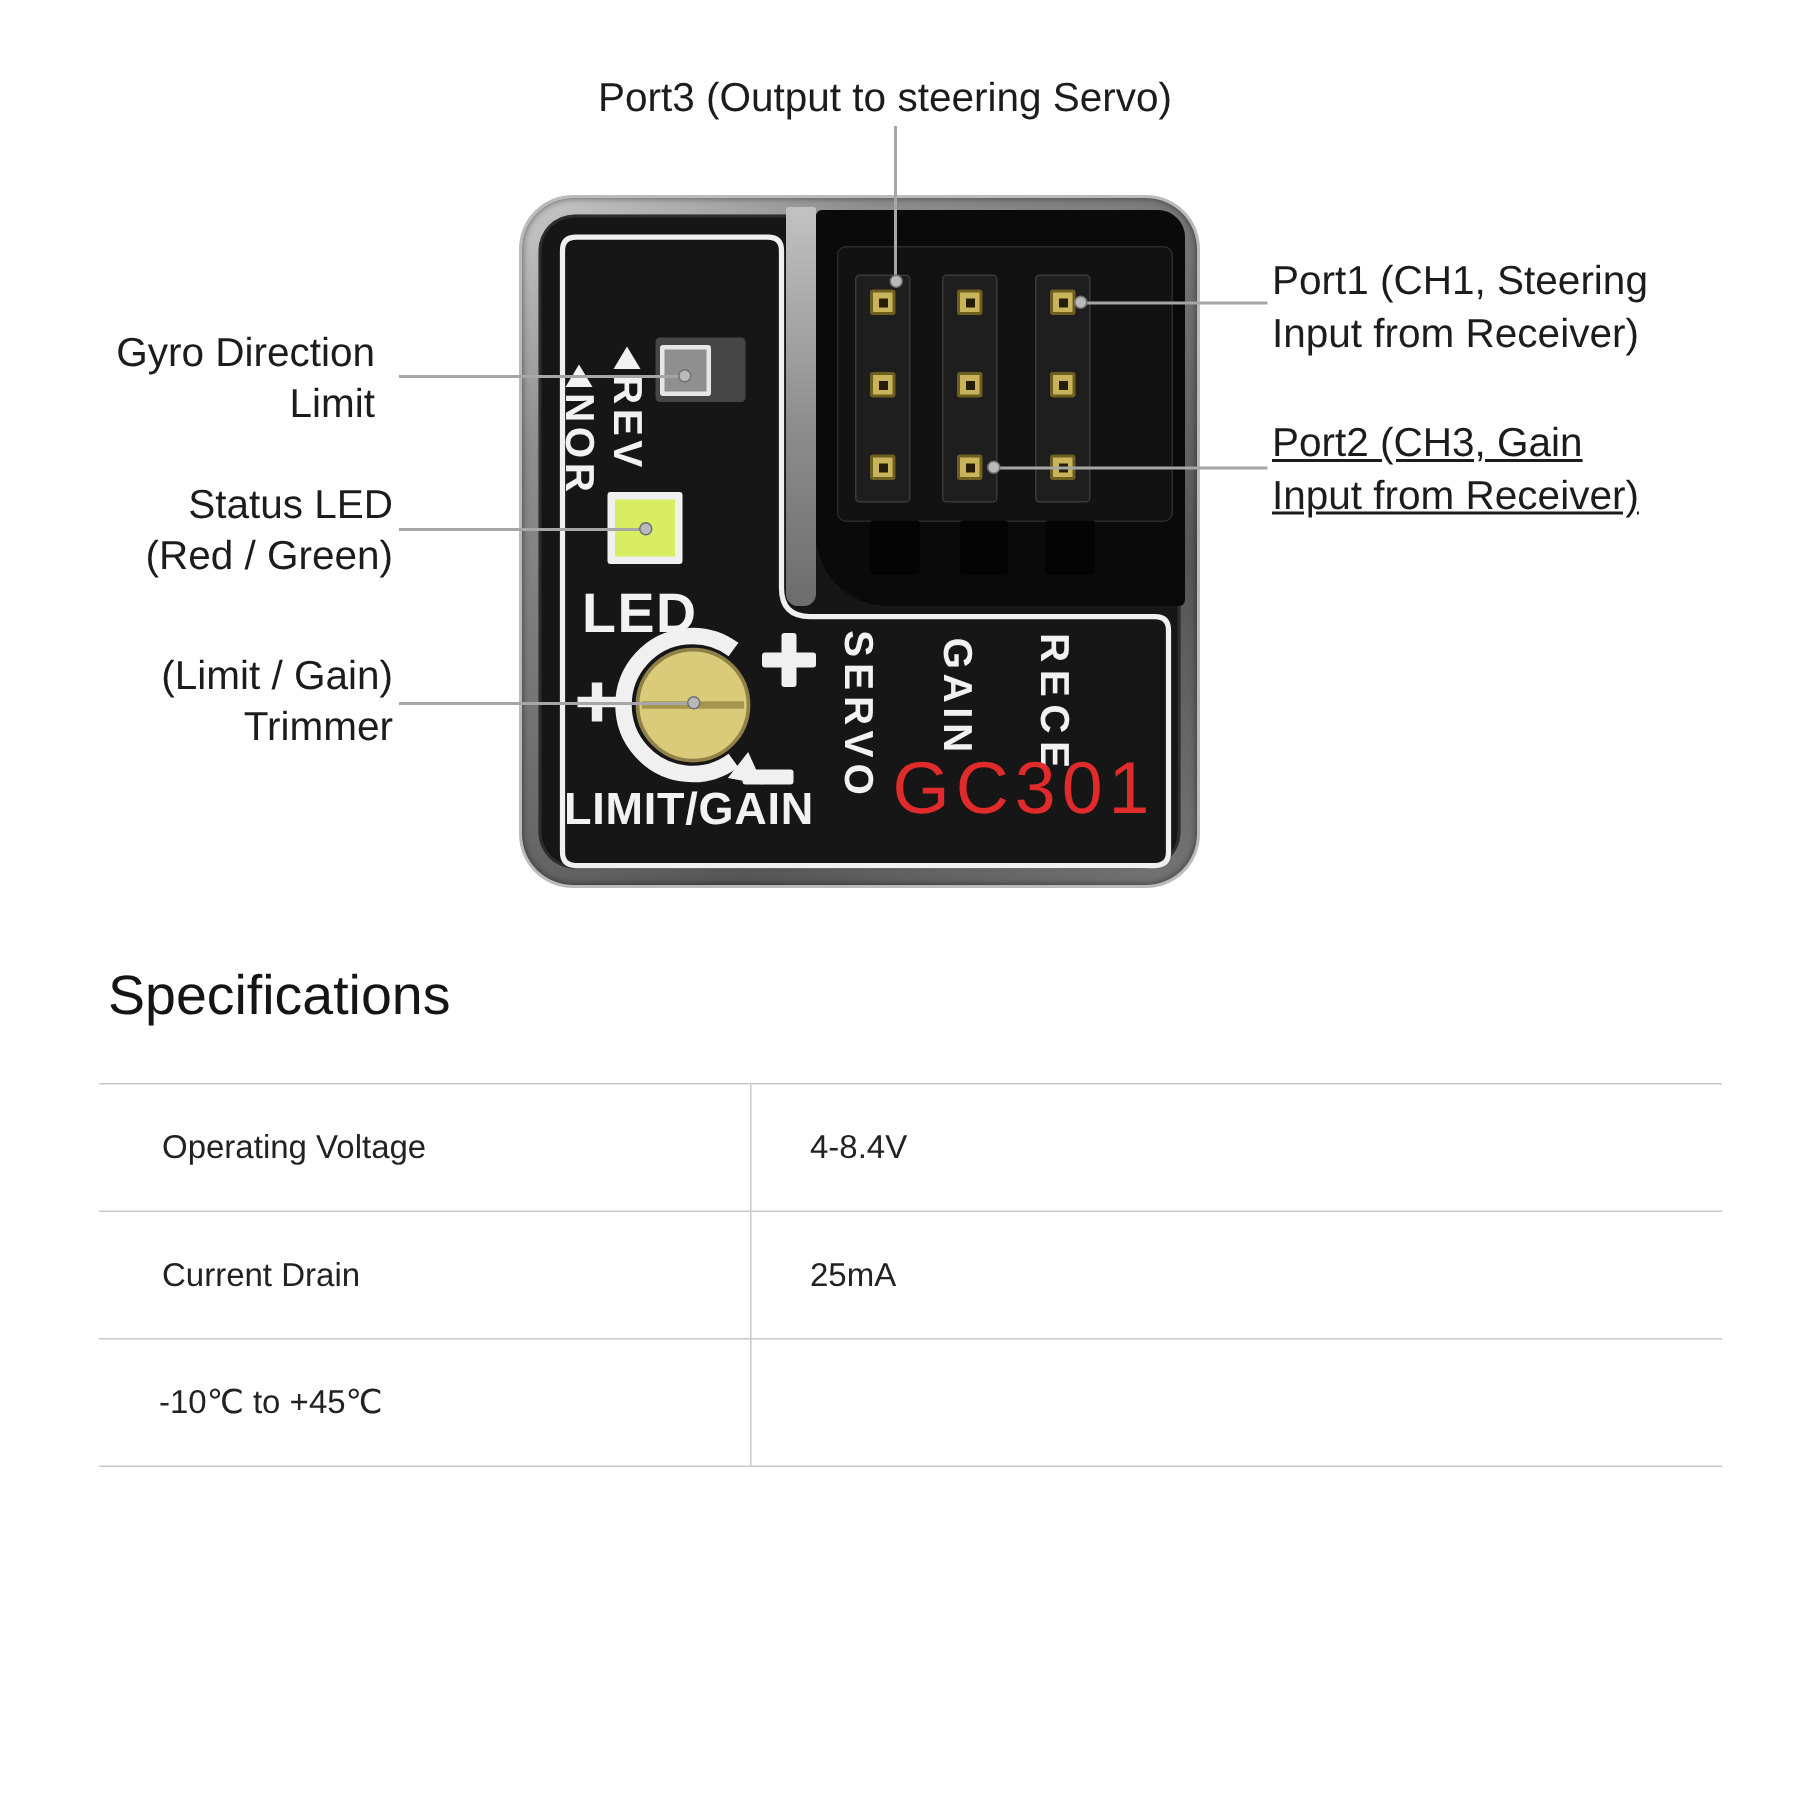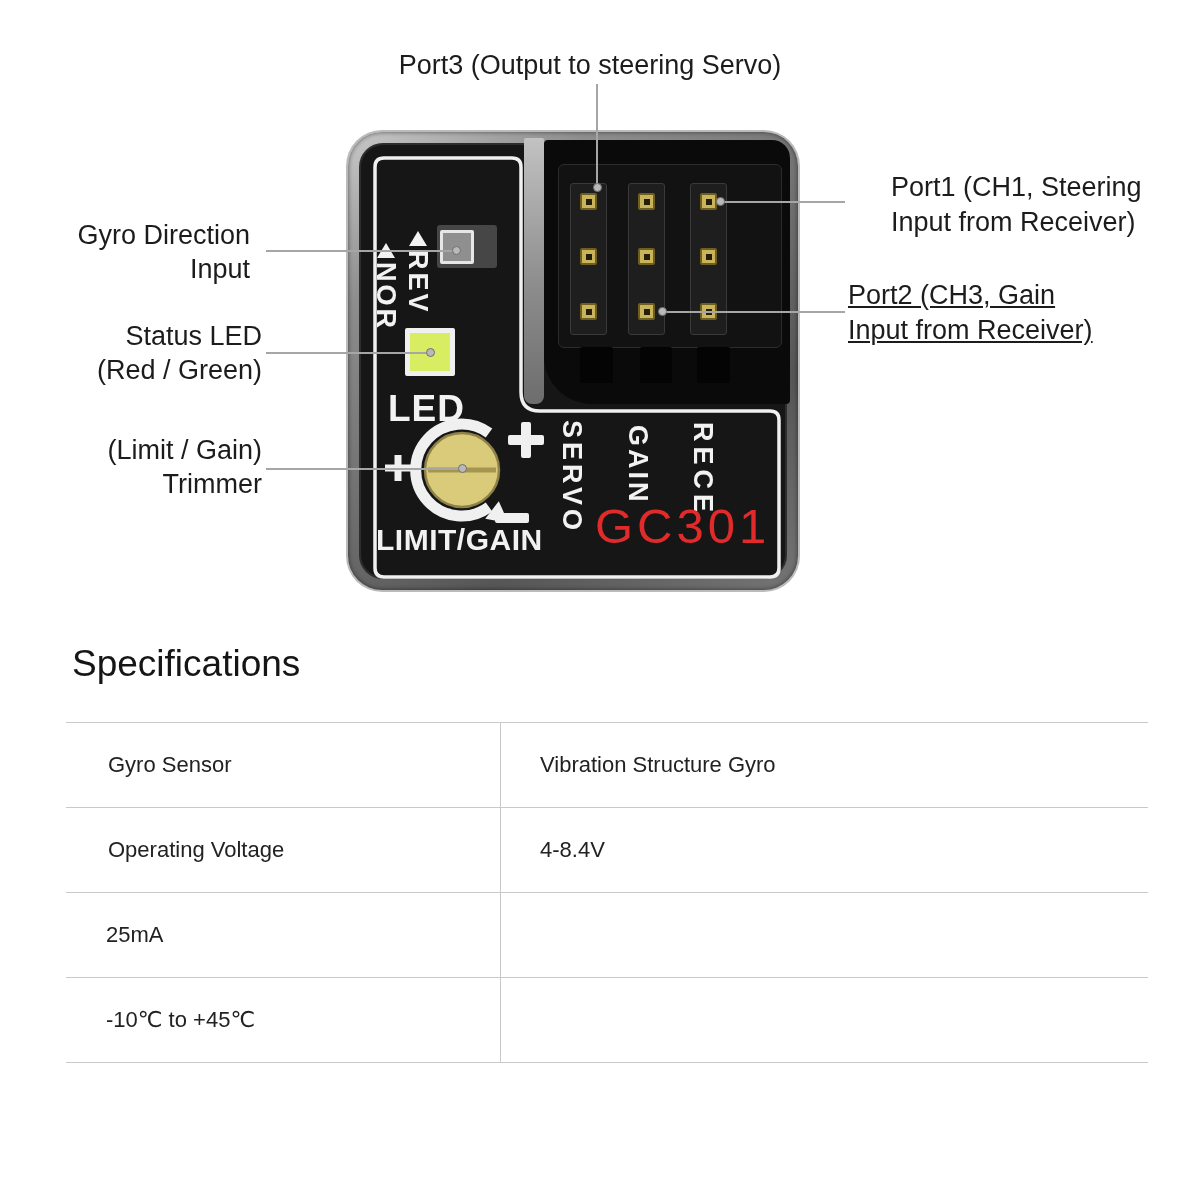--- a/index.html
+++ b/index.html
@@ -78,33 +78,33 @@
   .spec-value{padding-left:40px;font-size:22px;color:#222;}
   .spec-divider{position:absolute;left:434px;top:0;bottom:0;width:1px;background:#c9c9c9;}
 </style>
 </head>
 <body>
 
 <div class="callout" style="left:350px;top:48px;width:480px;text-align:center;">
   <div>Port3 (Output to steering Servo)</div>
 </div>
 
-<div class="callout" style="left:848px;top:170px;line-height:35px;margin-left:43px;">
+<div class="callout" style="left:848px;top:170px;line-height:35px;">
   <div>Port1 (CH1, Steering</div>
   <div>Input from Receiver)</div>
 </div>
 
 <div class="callout" style="left:848px;top:278px;line-height:35px;text-decoration:underline;">
   <div>Port2 (CH3, Gain</div>
   <div>Input from Receiver)</div>
 </div>
 
 <div class="callout right-align" style="left:48px;top:218px;width:202px;">
   <div>Gyro Direction</div>
-  <div>Input</div>
+  <div>Limit</div>
 </div>
 
 <div class="callout right-align" style="left:60px;top:319px;width:202px;">
   <div>Status LED</div>
   <div>(Red / Green)</div>
 </div>
 
 <div class="callout right-align" style="left:60px;top:433px;width:202px;">
   <div>(Limit / Gain)</div>
   <div>Trimmer</div>
@@ -184,26 +184,23 @@
   <div class="vt" style="left:339px;top:290px;font-size:27px;letter-spacing:5px;">RECE</div>
   <div class="model">GC301</div>
 </div>
 
 <div class="spec-title">Specifications</div>
 
 <div class="spec-table">
   <div class="spec-divider"></div>
 
   <div class="spec-row">
-    <div class="spec-label">Gyro Sensor</div>
-    <div class="spec-value">Vibration Structure Gyro</div>
-  </div>
-  <div class="spec-row">
     <div class="spec-label">Operating Voltage</div>
     <div class="spec-value">4-8.4V</div>
   </div>
   <div class="spec-row">
+    <div class="spec-label">Current Drain</div>
     <div class="spec-value">25mA</div>
   </div>
   <div class="spec-row">
     <div class="spec-value">-10℃ to +45℃</div>
   </div>
 </div>
 
 </body></html>

